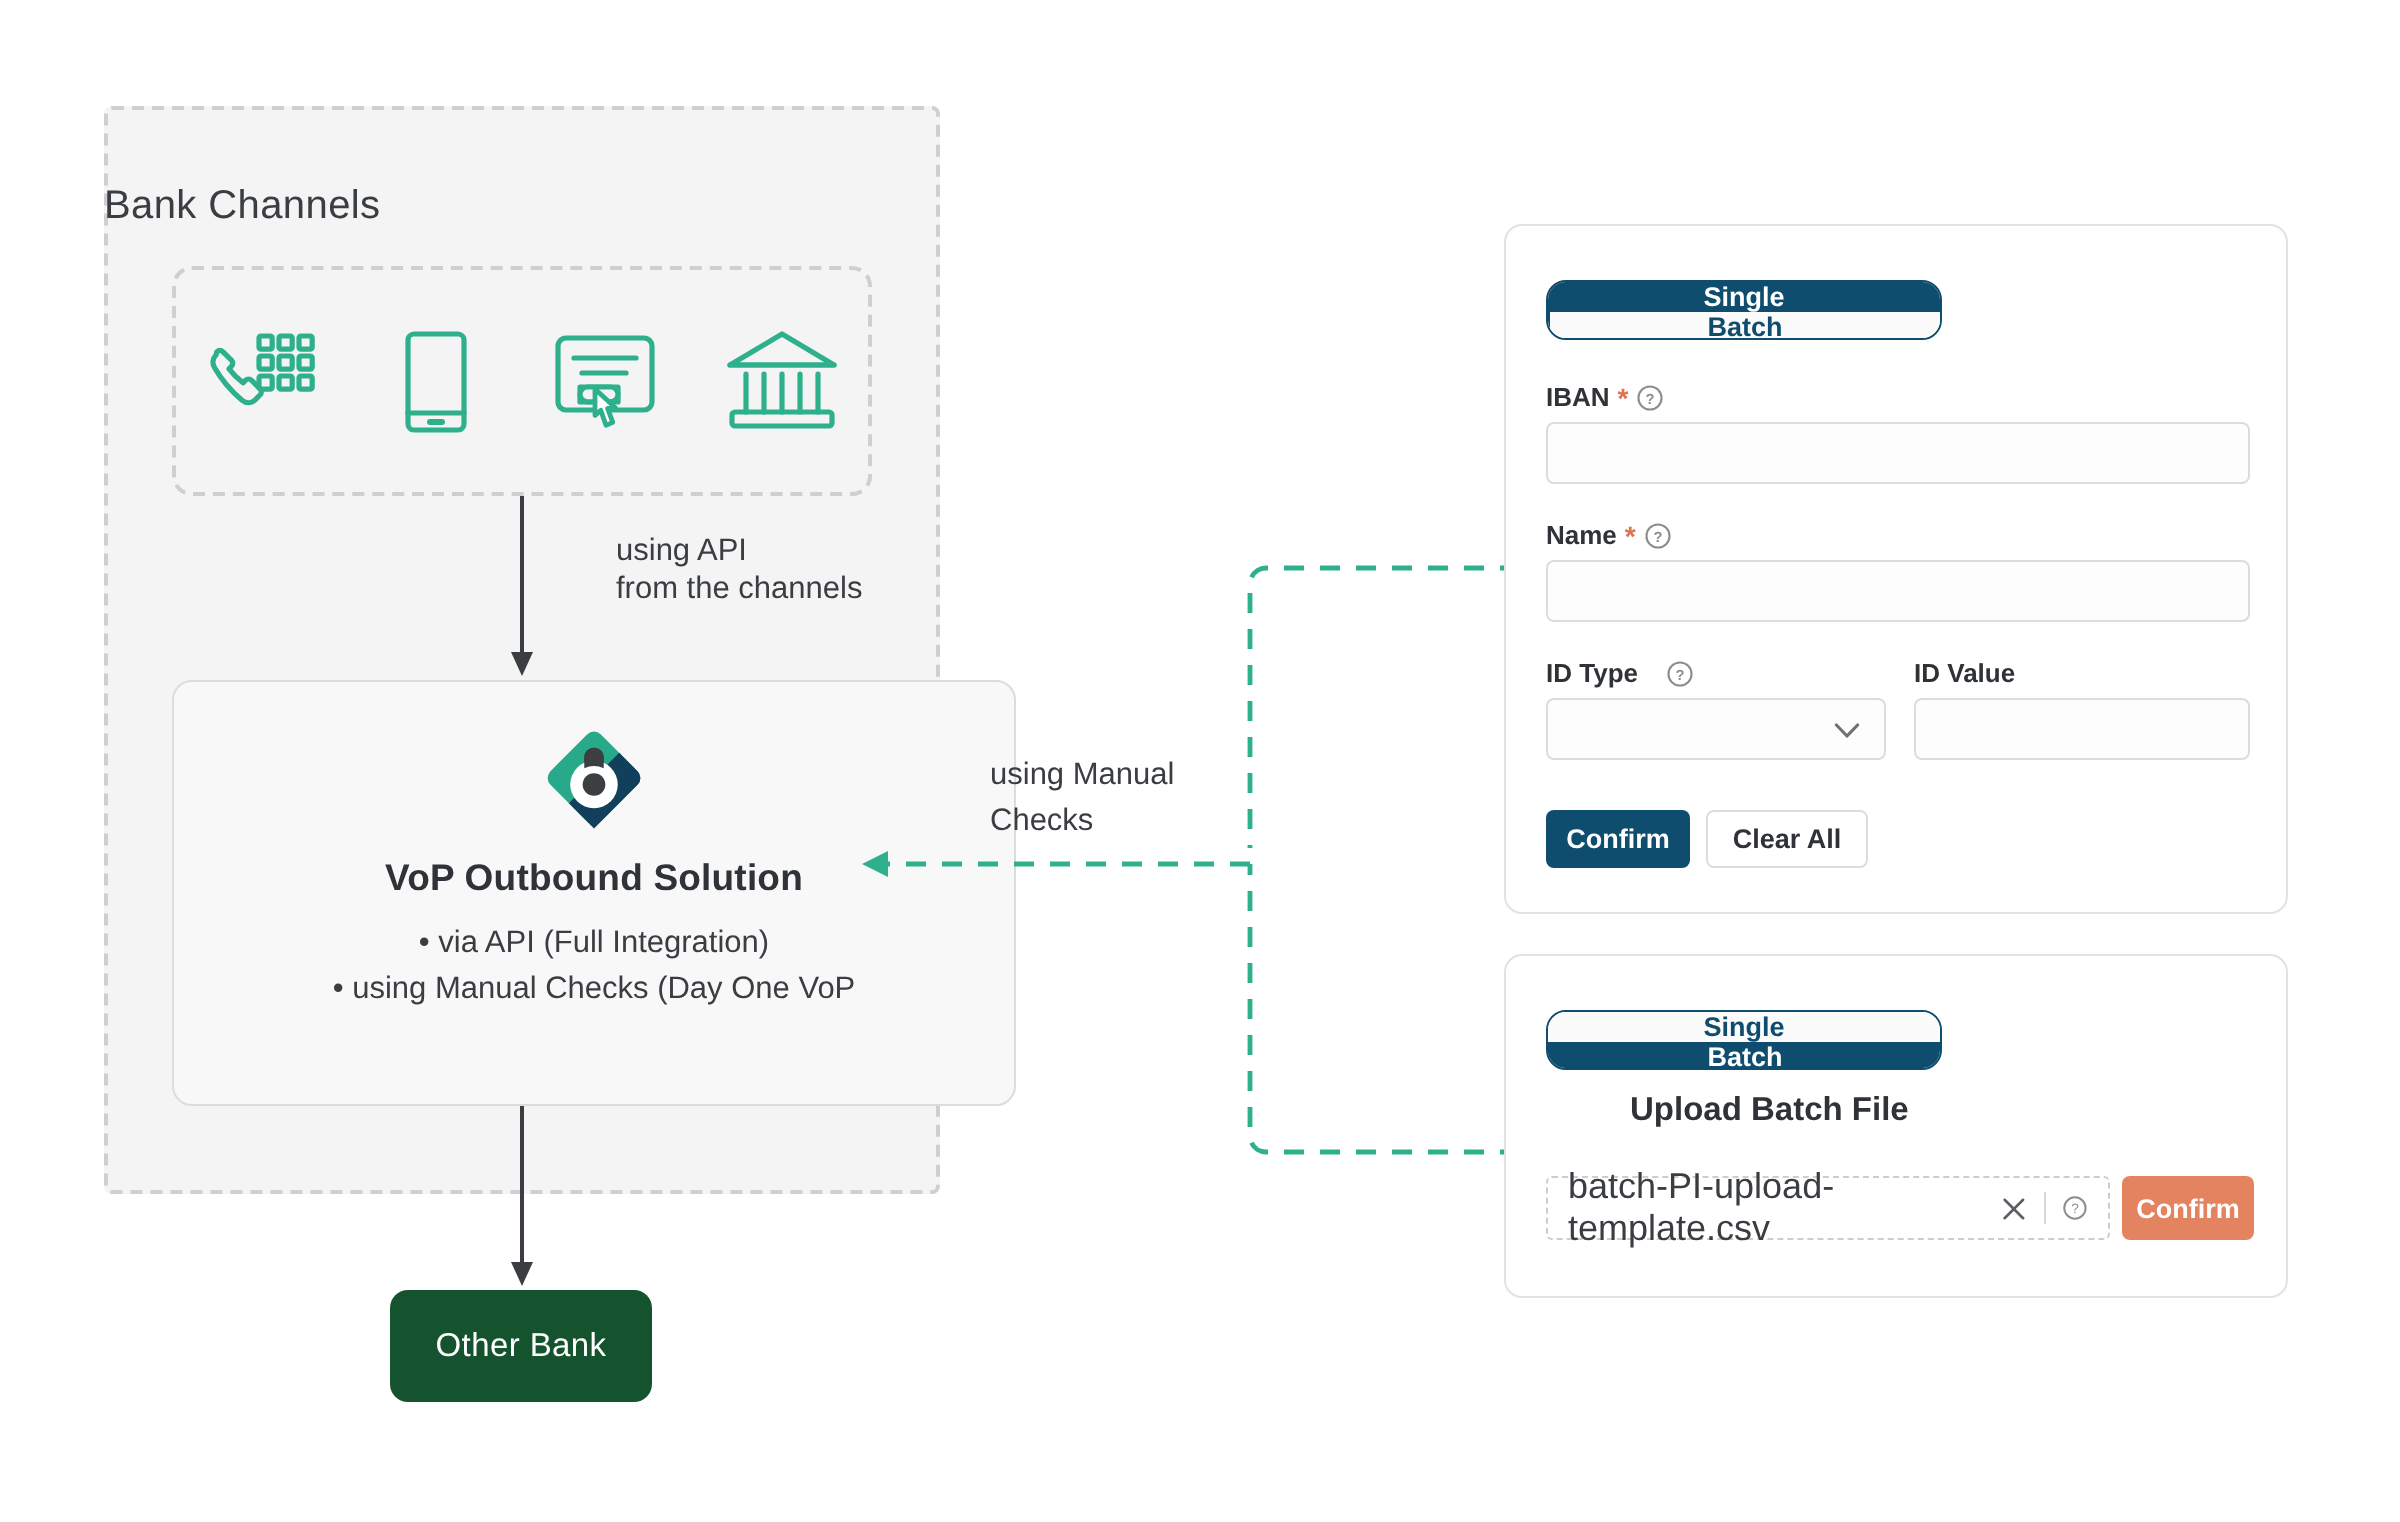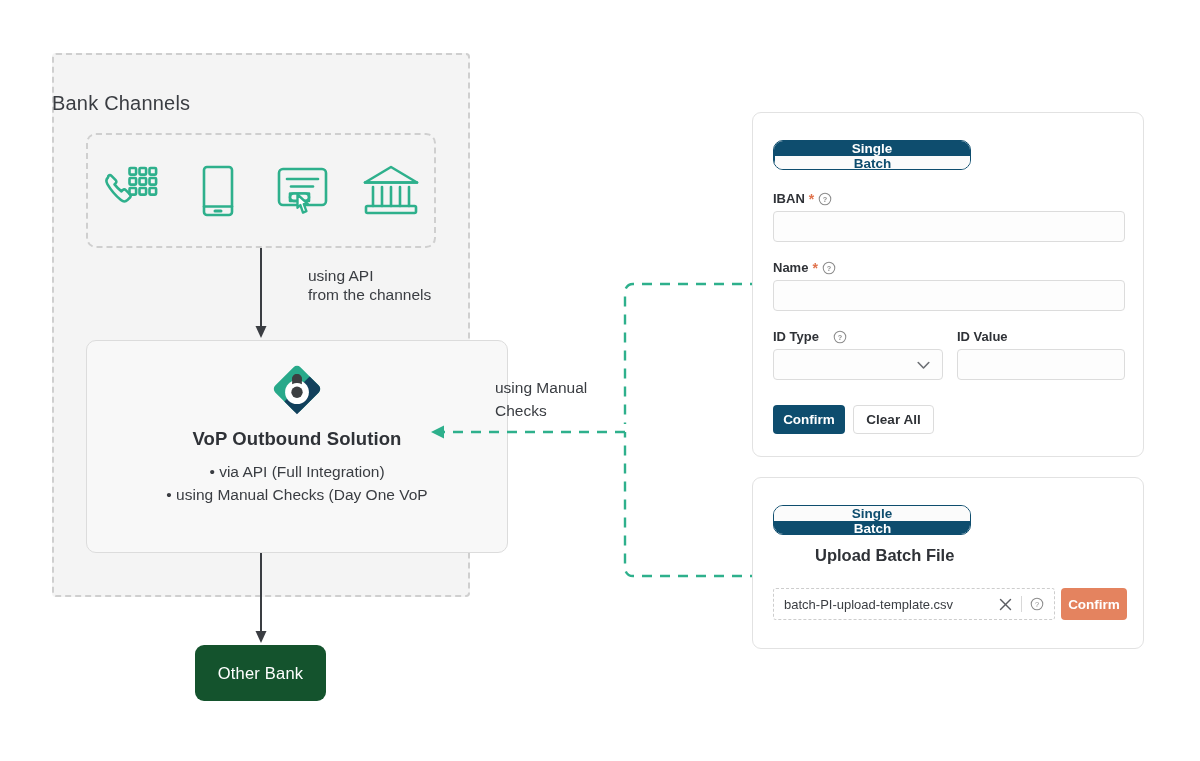--- a/index.html
+++ b/index.html
@@ -200,21 +200,21 @@
   #file-row {
     position: absolute;
     left: 20px; top: 110px;
     width: 282px; height: 32px;
     border: 1px dashed #cdcdcd;
     border-radius: 3px;
     display: flex; align-items: center;
     padding: 0 10px;
     background: #ffffff;
   }
-  #file-name { font-size: 13px; color: #3a3d42; flex: 1 1 auto; }
+  #file-name { font-size: 18px; color: #3a3d42; flex: 1 1 auto; }
   #file-clear { width: 15px; height: 15px; cursor: pointer; }
   .vrule { width: 1px; height: 16px; background: #d8d8d8; margin: 0 8px; }
   #upload-btn {
     left: 308px; top: 110px; width: 66px; height: 32px;
     background: #e4835f; color: #ffffff;
     font-size: 13.5px; font-weight: 700; border-radius: 4px;
   }
 </style>
 </head>
 <body>

